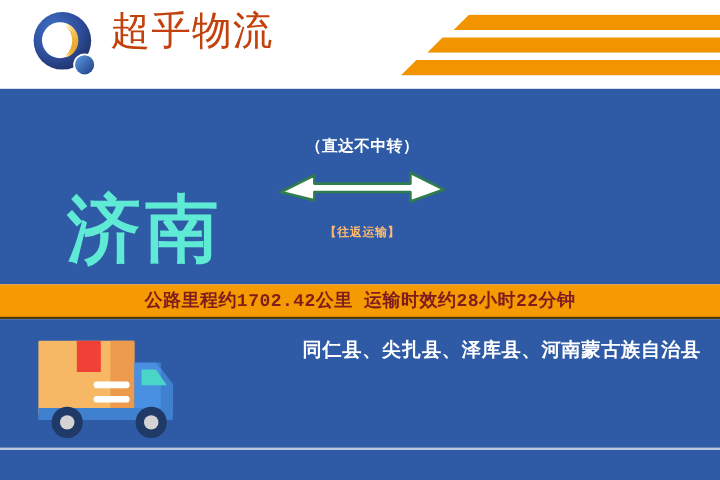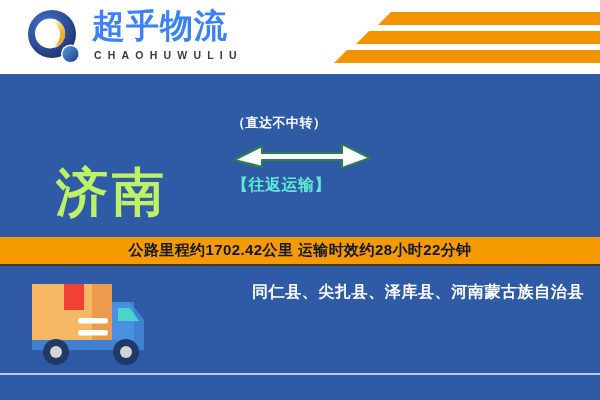--- a/index.html
+++ b/index.html
@@ -32,22 +32,22 @@
     width: 58px; height: 58px;
   }
   #logo-text-group {
     position: absolute;
     left: 92px; top: 6px;
     width: 180px; height: 64px;
   }
   #logo-title {
     font-family: "DejaVu Serif", "Liberation Serif", serif;
     font-size: 33px;
-    font-weight: 700;
-    color: #3b82f6;
+    font-weight: 400;
+    color: #c2410c;
     letter-spacing: 1px;
     line-height: 40px;
     white-space: nowrap;
   }
   #logo-sub {
     font-family: "Liberation Sans", sans-serif;
     font-size: 10.5px;
     font-weight: 700;
     color: #3a3a3a;
     letter-spacing: 6.2px;
@@ -79,78 +79,78 @@
   #route-panel {
     position: absolute;
     left: 0; top: 74px;
     width: 600px; height: 163px;
     background: #2f5ba6;
   }
   .city {
     position: absolute;
     top: 118px;
     font-family: "DejaVu Serif", "Liberation Serif", serif;
-    font-size: 52px;
-    font-weight: 700;
-    color: #bef264;
+    font-size: 61px;
+    font-weight: 700;
+    color: #5eead4;
     letter-spacing: 4px;
     line-height: 60px;
     white-space: nowrap;
     transform: translateY(-50%);
   }
   #city-origin { left: 56px; }
   #city-dest   { left: 386px; }
 
   #route-middle {
     position: absolute;
     left: 232px; top: 40px;
     width: 140px; height: 100px;
-    text-align: left;
+    text-align: center;
   }
   #direct-note {
     font-family: "DejaVu Sans", "Liberation Sans", sans-serif;
     font-size: 13px;
     font-weight: 700;
     color: #ffffff;
     line-height: 18px;
     white-space: nowrap;
     letter-spacing: 0.5px;
   }
   #arrow-wrap {
     margin-top: 6px;
     height: 32px;
   }
   #roundtrip-note {
-    margin-top: 5px;
+    margin-top: 15px;
     font-family: "DejaVu Sans", "Liberation Sans", sans-serif;
-    font-size: 16px;
-    font-weight: 700;
-    color: #5eead4;
+    font-size: 10px;
+    font-weight: 700;
+    color: #fdba74;
     line-height: 19px;
     white-space: nowrap;
     letter-spacing: 0.5px;
   }
 
   
   #info-bar {
     position: absolute;
     left: 0; top: 237px;
     width: 600px; height: 29px;
     background: #f59a00;
     border-bottom: 2px solid #4b3a12;
     box-sizing: border-box;
     display: flex;
     align-items: center;
     justify-content: center;
   }
   #info-bar-text {
-    font-family: Liberation Sans, sans-serif;
+    font-family: Liberation Mono, monospace;
     font-size: 15px;
     font-weight: 700;
-    color: #0f172a;
+    color: #7f1d1d;
     letter-spacing: 0.4px;
     white-space: nowrap;
   }
 
   
   #coverage-panel {
     position: absolute;
     left: 0; top: 266px;
     width: 600px; height: 134px;
     background: #2f5ba6;
@@ -209,21 +209,20 @@
         <circle cx="24" cy="24.5" r="15" fill="#ffffff"></circle>
         <path d="M29 10.5 a15 15 0 0 1 0 28.5 a19 19 0 0 0 0 -28.5 z" fill="url(#gCres)"></path>
         <path d="M27.5 11.5 a15.5 15.5 0 0 1 8.5 13.2 a15.5 15.5 0 0 1 -8 13.6 a20 20 0 0 0 6.2 -13.6 a20 20 0 0 0 -6.7 -13.2 z" fill="url(#gCres)"></path>
         <circle cx="44.5" cy="45" r="9.5" fill="#ffffff"></circle>
         <circle cx="44.5" cy="45" r="8" fill="url(#gDot)"></circle>
       </svg>
     </div>
 
     <div id="logo-text-group">
       <div id="logo-title">超乎物流</div>
-      <div id="logo-sub">CHAOHUWULIU</div>
     </div>
 
     <div class="stripe" id="stripe-1"></div>
     <div class="stripe" id="stripe-2"></div>
     <div class="stripe" id="stripe-3"></div>
   </div>
 
   <div id="route-panel">
 
     <div class="city" id="city-origin">济南</div>

